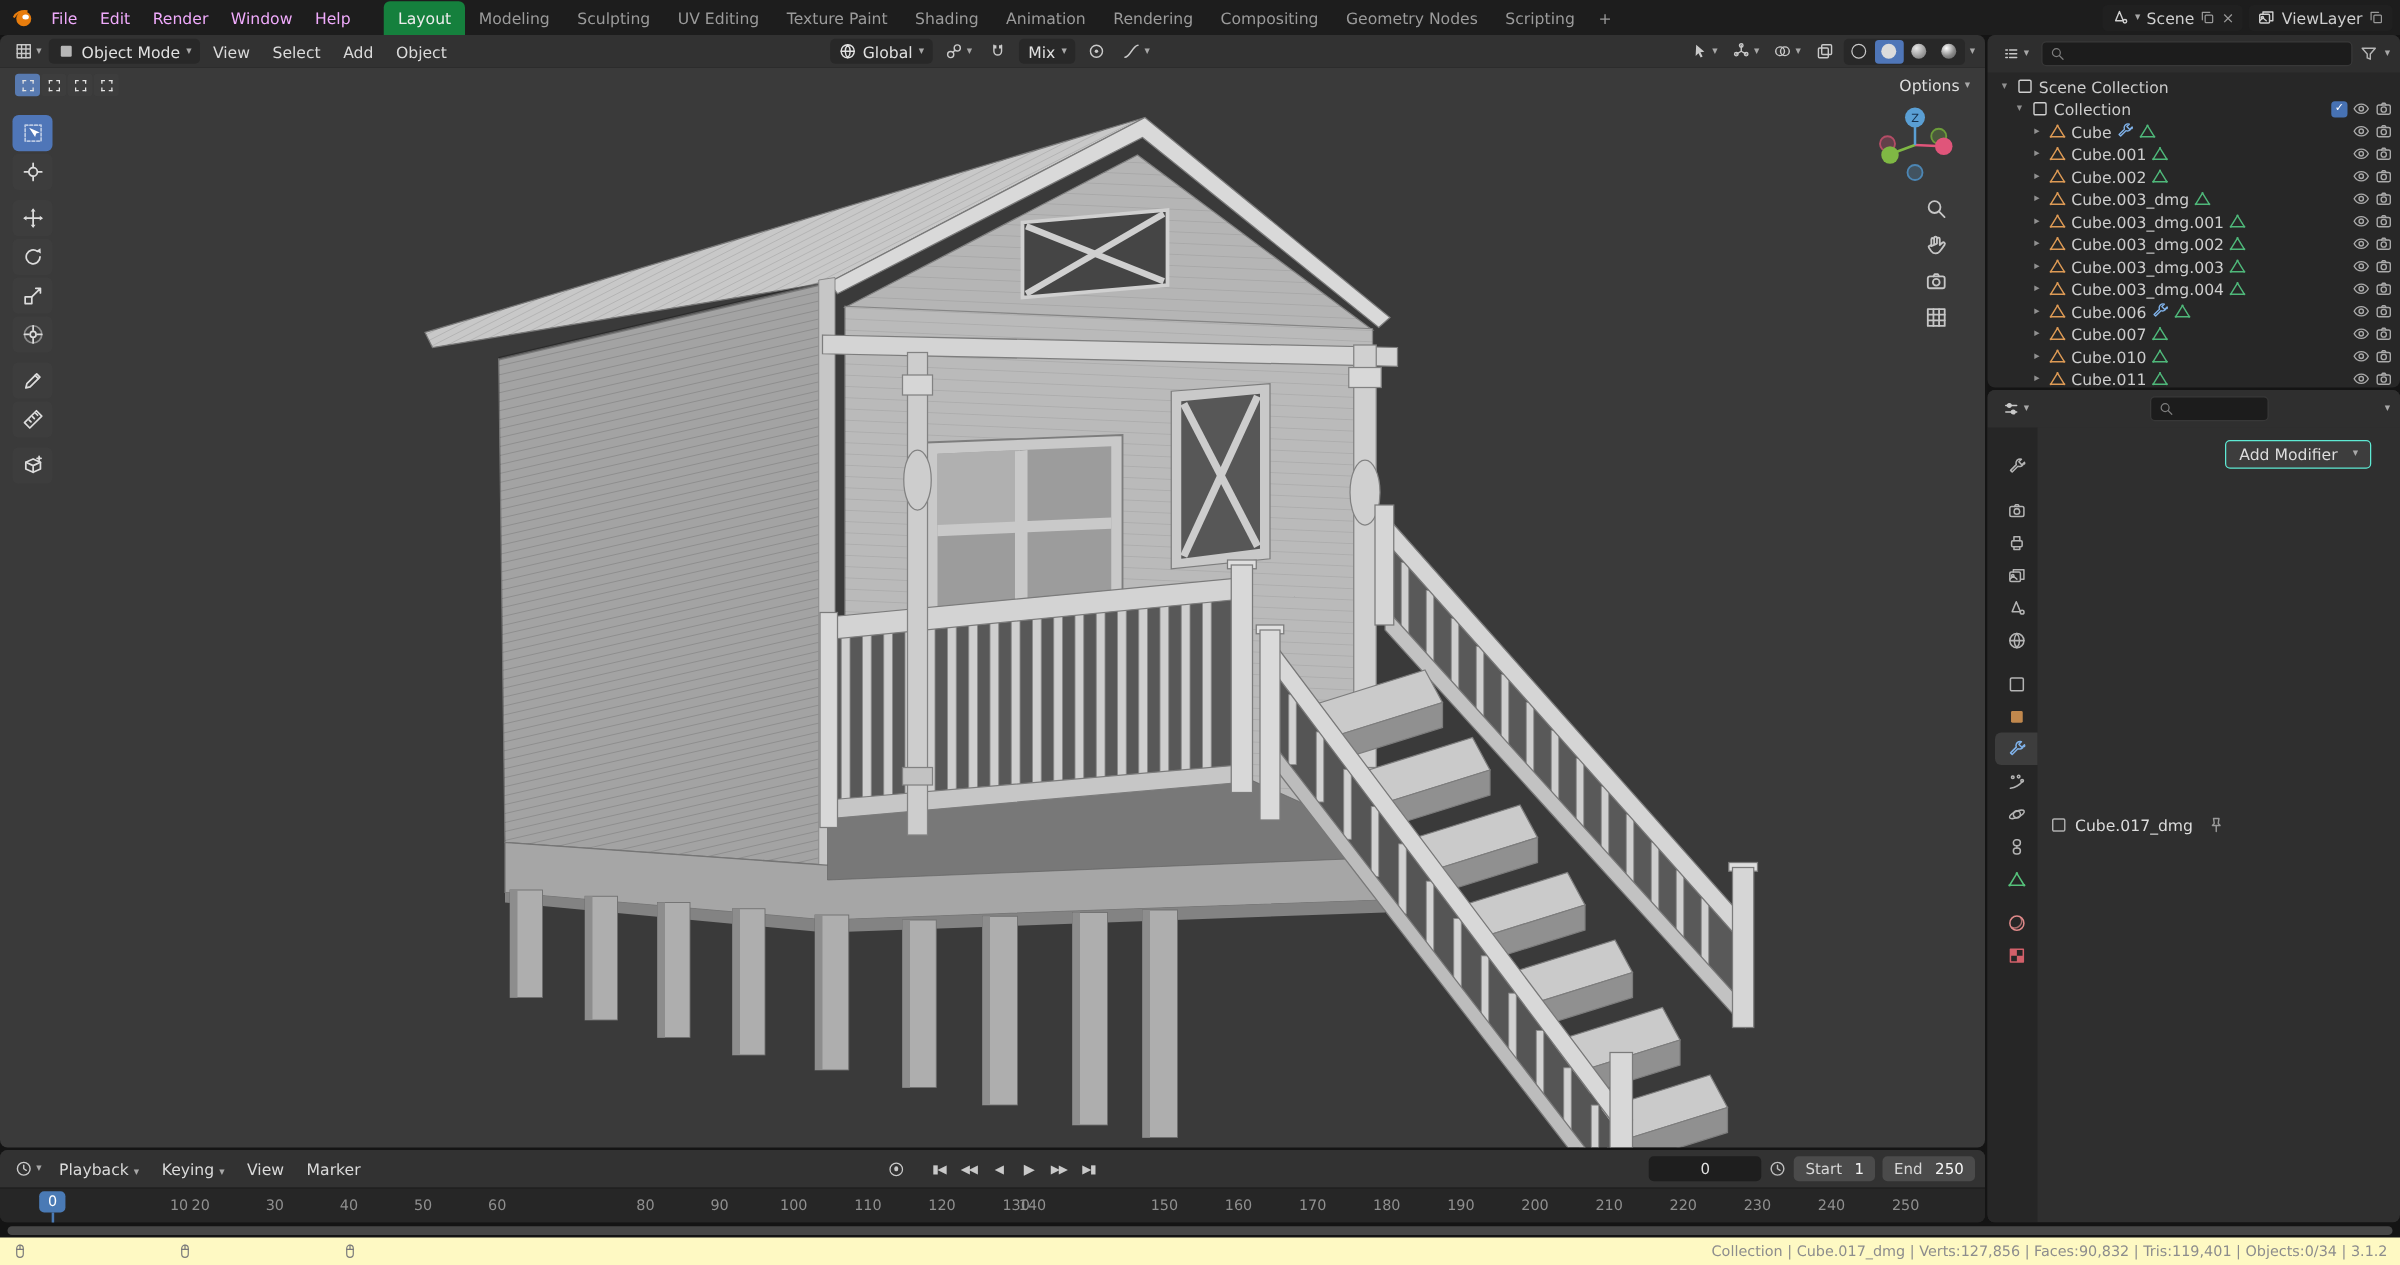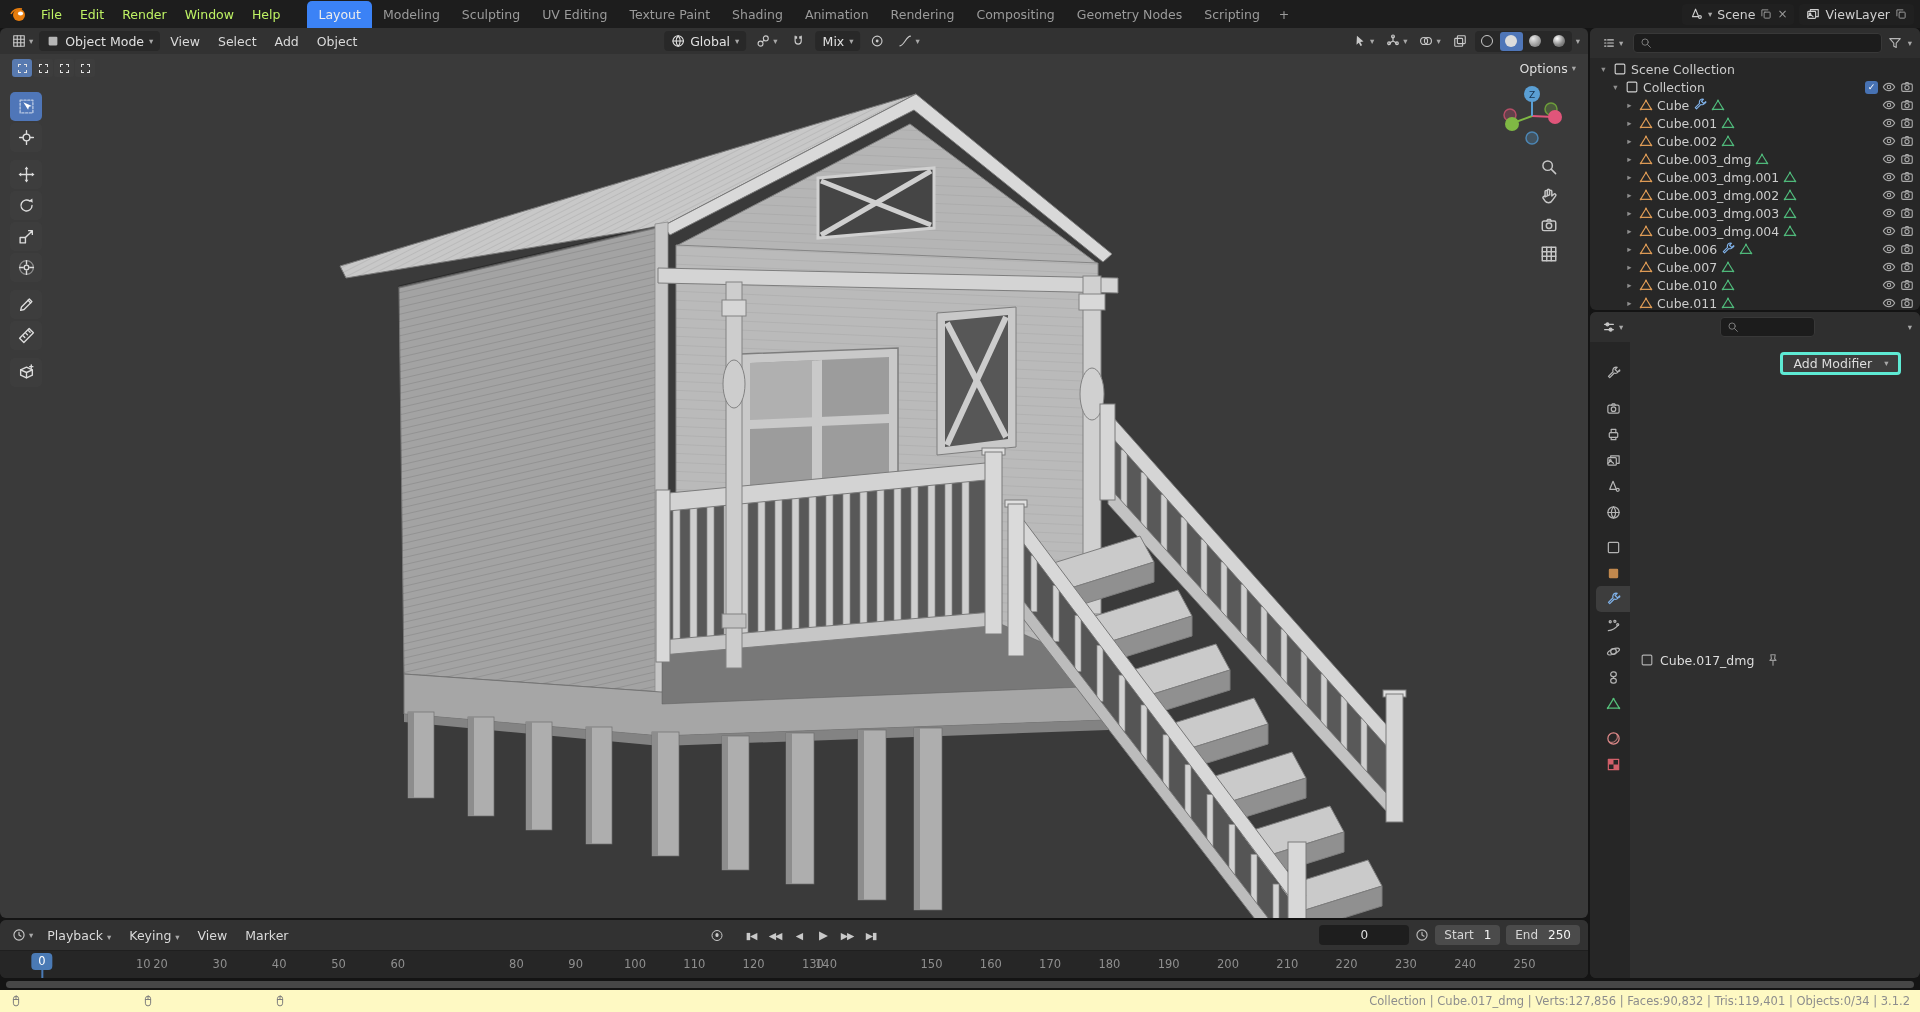--- a/index.html
+++ b/index.html
@@ -3,24 +3,24 @@
 <meta charset="utf-8">
 <style>
 *{margin:0;padding:0;box-sizing:border-box}
 html,body{width:1920px;height:1012px;overflow:hidden}
 body{background:#141414;color:#d6d6d6;font-family:"DejaVu Sans",sans-serif;font-size:13px;display:flex;flex-direction:column;-webkit-font-smoothing:antialiased}
 svg.ic{width:14px;height:14px;flex:none;stroke:currentColor;fill:none;stroke-width:1.3;stroke-linecap:round;stroke-linejoin:round}
 .cr{font-size:8.5px;color:#a8a8a8;line-height:1}
 
 .topbar{height:28px;background:#1d1d1d;display:flex;align-items:center;padding:0 6px;flex:none}
 .logo{width:24px;height:22px;display:flex;align-items:center;justify-content:center;margin-right:2px}
-.menu{padding:4px 9px;color:#bef264;border-radius:4px;font-size:12.5px}
+.menu{padding:4px 9px;color:#f0abfc;border-radius:4px;font-size:12.5px}
 .tabs{display:flex;align-items:flex-end;margin-left:18px;height:28px}
 .tab{padding:6px 11px 6px;color:#9b9b9b;border-radius:5px 5px 0 0;font-size:12.5px;white-space:nowrap}
-.tab.active{background:#3b82f6;color:#ececec}
+.tab.active{background:#15803d;color:#ececec}
 .tab.add{padding:6px 8px}
 .tb-right{margin-left:auto;display:flex;align-items:center;gap:5px}
 .idw{display:flex;align-items:center;gap:5px;background:#202020;border-radius:4px;height:21px;padding:0 7px;color:#cfcfcf;font-size:12.5px}
 .idw .x{color:#9a9a9a;font-size:12px}
 
 .mid{flex:1;display:flex;gap:2px;min-height:0}
 .leftcol{width:1588px;display:flex;flex-direction:column;flex:none}
 .rightcol{width:330px;display:flex;flex-direction:column;gap:2px;flex:none}
 
 .vph{height:26px;background:#323232;border-radius:6px 6px 0 0;display:flex;align-items:center;padding:0 8px;gap:2px;position:relative;z-index:3;flex:none}
@@ -92,21 +92,21 @@
 .ptabs{width:40px;background:#262626;display:flex;flex-direction:column;align-items:flex-end;padding-top:18px}
 .ptab{width:34px;height:26px;display:flex;align-items:center;justify-content:center;border-radius:5px 0 0 5px;color:#b4b4b4;flex:none}
 .ptab svg{width:15px;height:15px}
 .ptab.active{background:#3d3d3d;color:#7fb1e8}
 .pt-object{color:#dd9a55}
 .pt-object-data{color:#55c07a}
 .pt-material{color:#e08a8a}
 .pt-texture{color:#d2606a}
 .pbody{flex:1;padding:10px 10px;display:flex;}
 .bcrow{display:flex;align-items:center;gap:6px;color:#dcdcdc;font-size:12.5px}
-.addmod{height:23px;background:#3d3d3d;border:3px solid #5eead4;border-radius:4px;display:flex;align-items:center;padding:0 10px;color:#dddddd;font-size:12.5px;gap:6px}
+.addmod{height:23px;background:#3d3d3d;border:1px solid #5eead4;border-radius:4px;display:flex;align-items:center;padding:0 10px;color:#dddddd;font-size:12.5px;gap:6px}
 
 .hscroll{height:12px;background:#141414;display:flex;align-items:center;padding:0 6px;flex:none}
 .hbar{height:7px;width:100%;background:#474747;border-radius:3.5px}
 .statusbar{height:22px;background:#fef9c3;display:flex;align-items:center;padding:0 10px;color:#8d8d8d;font-size:11.5px;flex:none}
 .status-right{margin-left:auto;white-space:nowrap}
 .mousehints{display:flex;gap:120px;color:#7b7b7b}
 .mousehints svg{width:12px;height:12px}
 </style>
 </head>
 <body>

